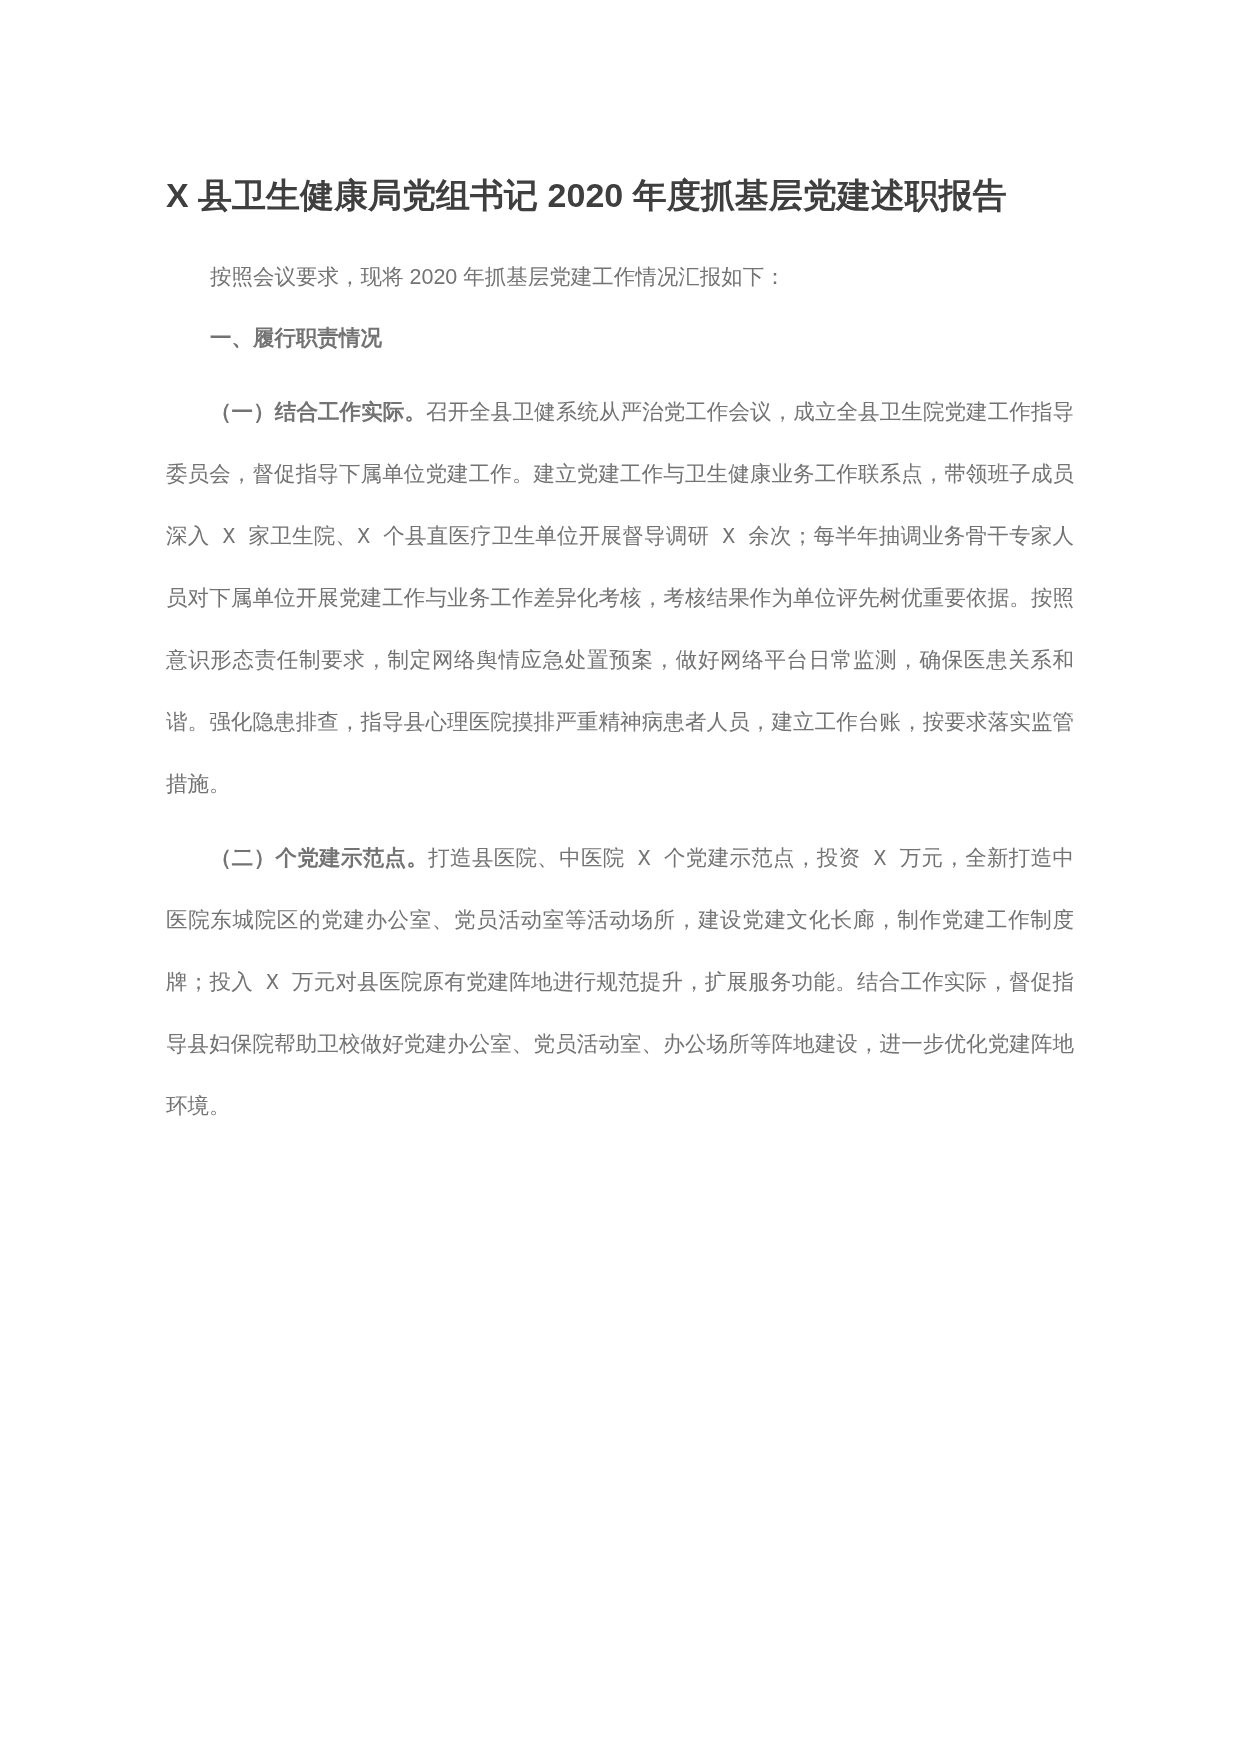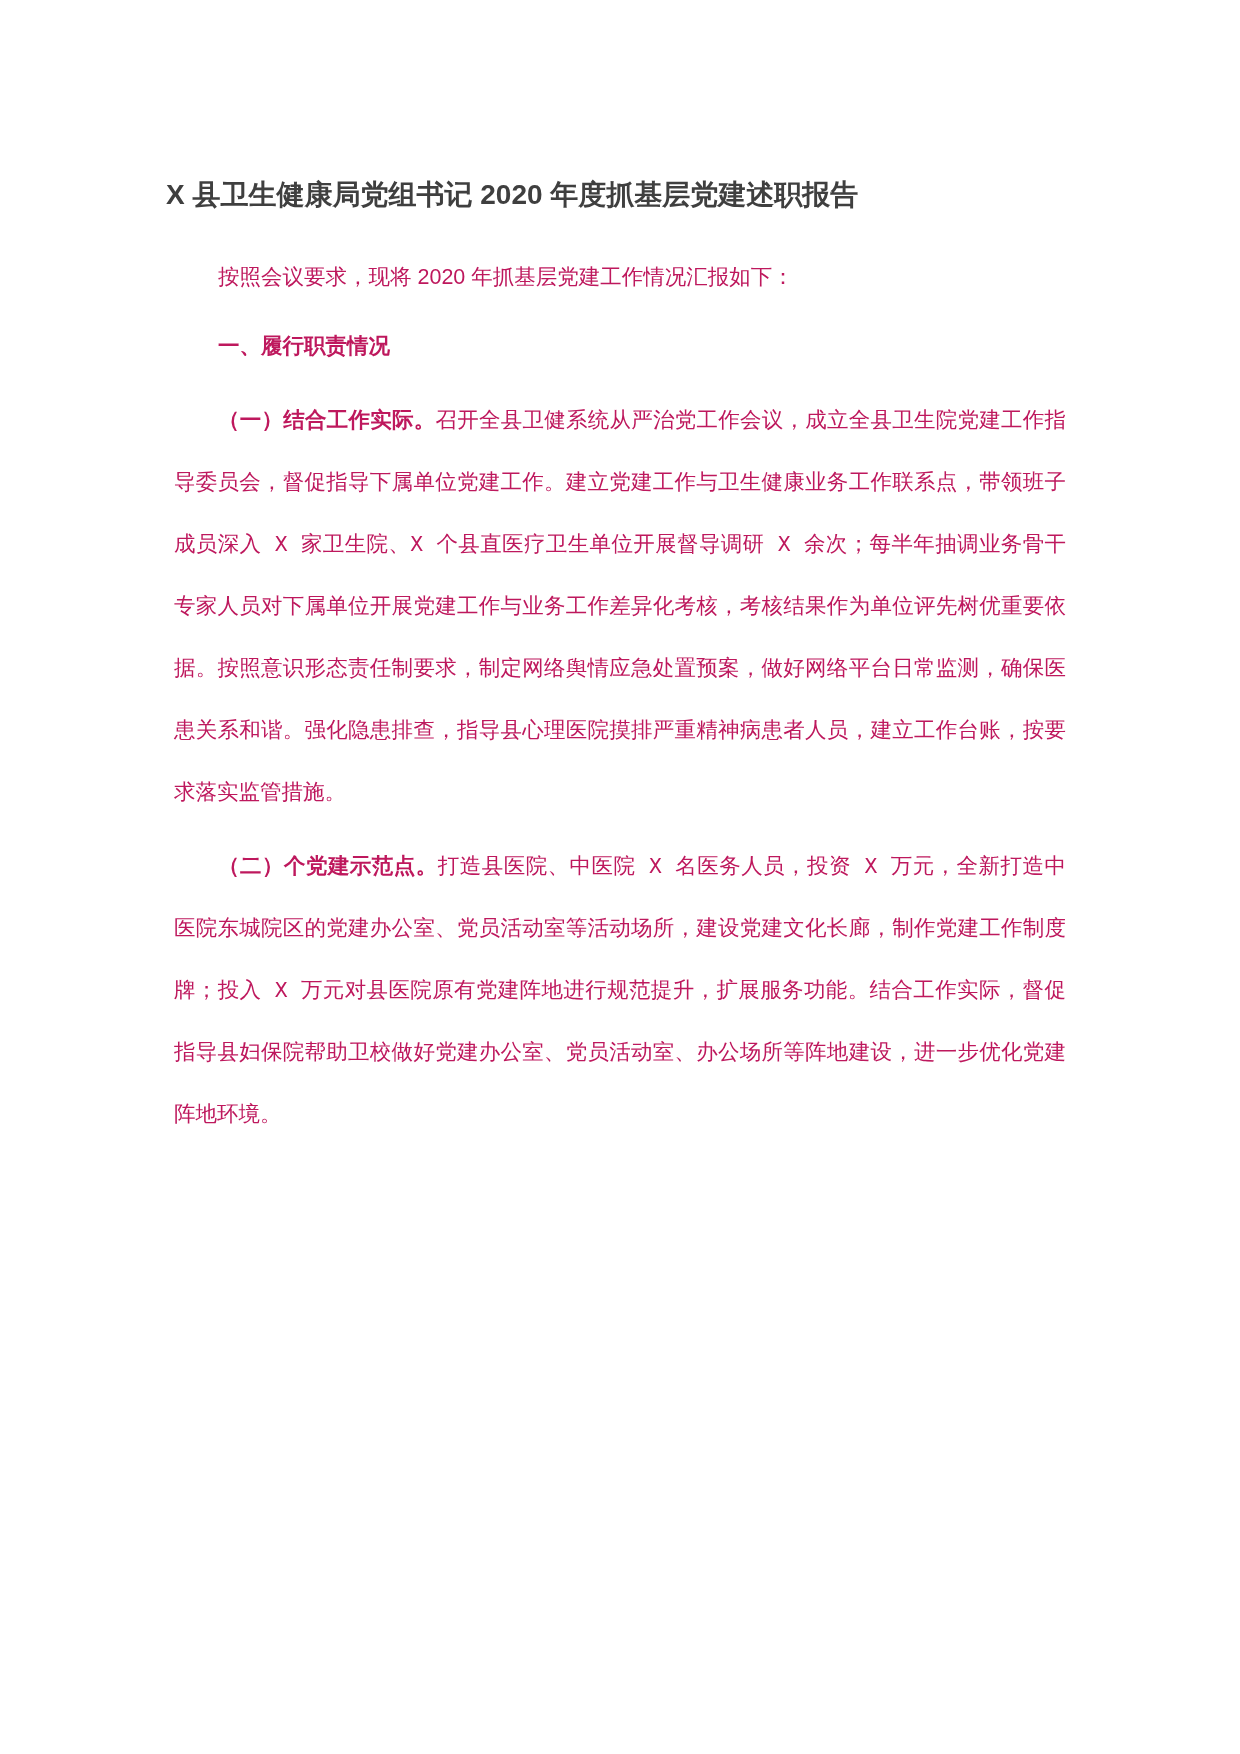--- a/index.html
+++ b/index.html
@@ -15,34 +15,34 @@
     overflow: hidden;
   }
   .page {
     box-sizing: border-box;
     width: 1240px;
     height: 1754px;
     padding: 160px 166px 0 166px;
     background: #ffffff;
   }
   .doc-title {
-    font-size: 28px;
+    font-size: 34px;
     font-weight: bold;
     line-height: 70px;
     margin: 0 0 16px 0;
     color: #3f3f3f;
     text-align: left;
   }
   .para {
     font-size: 21.5px;
     line-height: 62px;
-    margin: 8px;
+    margin: 0;
     text-align: justify;
     text-indent: 44px;
-    color: #be185d;
+    color: #737373;
     word-break: break-all;
   }
   .para + .para {
     margin-top: 0;
     font-family: Liberation Mono, monospace;
   }
   .para.block {
     margin-top: 12px;
   }
   .section-heading {
@@ -58,16 +58,16 @@
 <div class="page">
 
   <h1 class="doc-title">X 县卫生健康局党组书记 2020 年度抓基层党建述职报告</h1>
 
   <p class="para">按照会议要求，现将 2020 年抓基层党建工作情况汇报如下：</p>
 
   <p class="para section-heading">一、履行职责情况</p>
 
   <p class="para block"><span class="lead">（一）结合工作实际。</span><span>召开全县卫健系统从严治党工作会议，成立全县卫生院党建工作指导委员会，督促指导下属单位党建工作。建立党建工作与卫生健康业务工作联系点，带领班子成员深入 X 家卫生院、X 个县直医疗卫生单位开展督导调研 X 余次；每半年抽调业务骨干专家人员对下属单位开展党建工作与业务工作差异化考核，考核结果作为单位评先树优重要依据。按照意识形态责任制要求，制定网络舆情应急处置预案，做好网络平台日常监测，确保医患关系和谐。强化隐患排查，指导县心理医院摸排严重精神病患者人员，建立工作台账，按要求落实监管措施。</span></p>
 
-  <p class="para block"><span class="lead">（二）个党建示范点。</span><span>打造县医院、中医院 X 名医务人员，投资 X 万元，全新打造中医院东城院区的党建办公室、党员活动室等活动场所，建设党建文化长廊，制作党建工作制度牌；投入 X 万元对县医院原有党建阵地进行规范提升，扩展服务功能。结合工作实际，督促指导县妇保院帮助卫校做好党建办公室、党员活动室、办公场所等阵地建设，进一步优化党建阵地环境。</span></p>
+  <p class="para block"><span class="lead">（二）个党建示范点。</span><span>打造县医院、中医院 X 个党建示范点，投资 X 万元，全新打造中医院东城院区的党建办公室、党员活动室等活动场所，建设党建文化长廊，制作党建工作制度牌；投入 X 万元对县医院原有党建阵地进行规范提升，扩展服务功能。结合工作实际，督促指导县妇保院帮助卫校做好党建办公室、党员活动室、办公场所等阵地建设，进一步优化党建阵地环境。</span></p>
 
 
 </div>
 
 </body></html>

